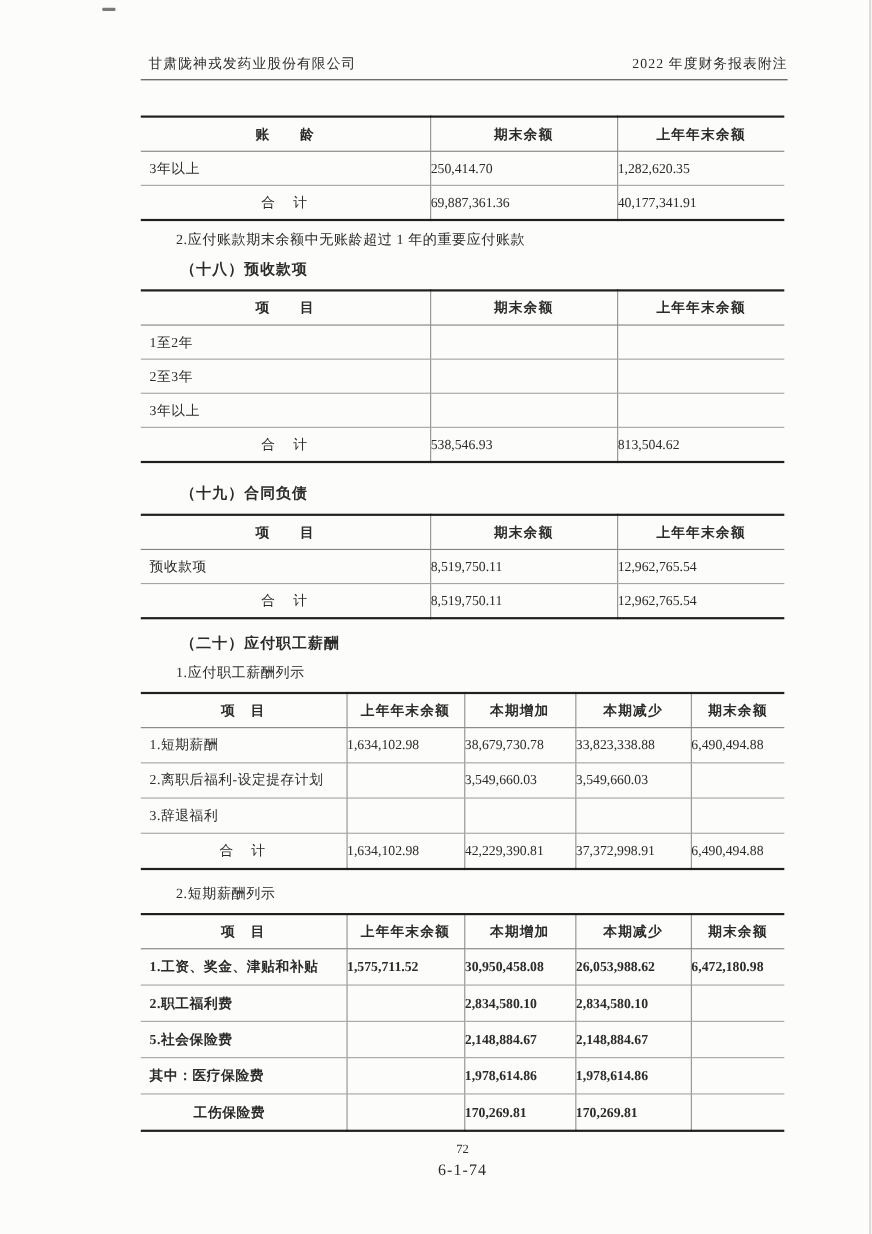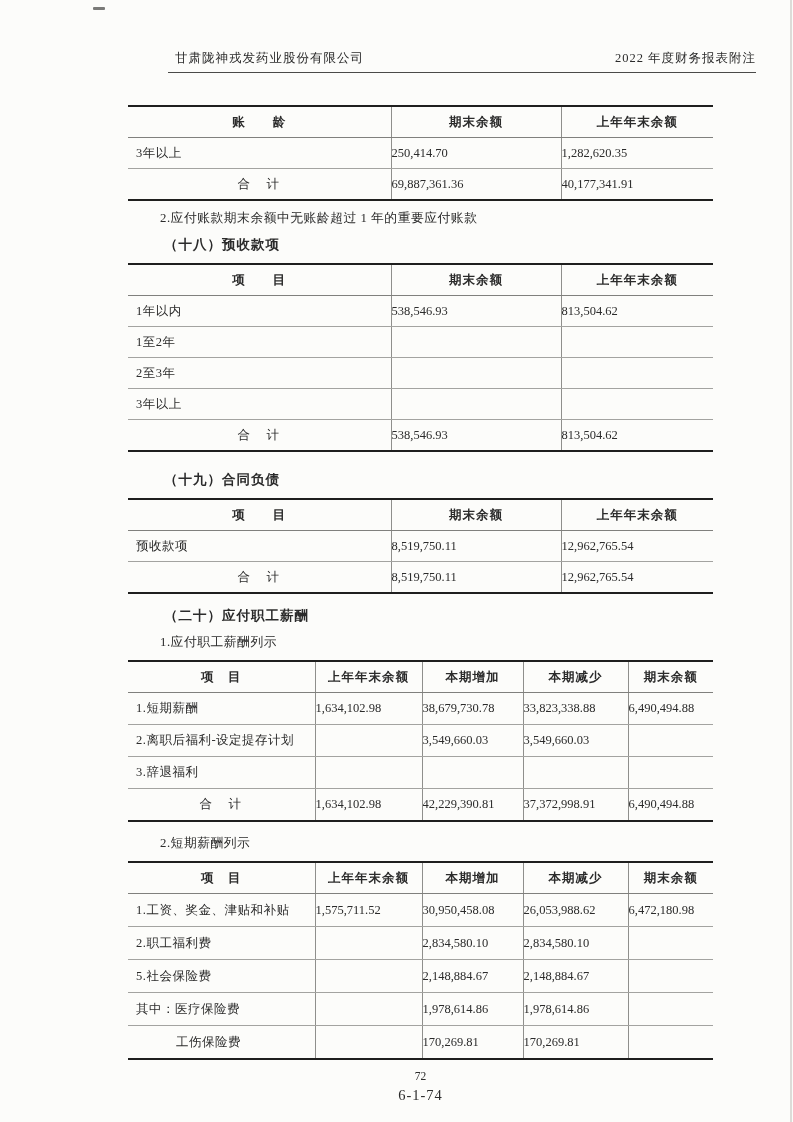--- a/index.html
+++ b/index.html
@@ -17,21 +17,21 @@
   }
   .scan-mark-topleft{
     position:absolute;top:7px;left:93px;width:12px;height:3px;
     background:#7a7a78;border-radius:1px;
   }
   .page-header{
     position:absolute;top:50px;left:128px;width:588px;
     display:flex;justify-content:space-between;align-items:flex-end;
     border-bottom:1.6px solid #4a4a48;
     padding-bottom:5px;
-    font-size:12.5px;letter-spacing:1px;margin-left:40px;
+    font-size:12.5px;letter-spacing:1px;
   }
   .page-header .company{margin-left:7px;}
   .content{position:absolute;top:105px;left:128px;width:585px;}
   table.tbl{
     border-collapse:collapse;table-layout:fixed;width:585px;
     font-size:12.5px;
     border-top:2.6px solid #1f1f1e;
     border-bottom:2.6px solid #1f1f1e;
   }
   .tbl th,.tbl td{
@@ -41,21 +41,21 @@
     font-weight:normal;
     overflow:hidden;white-space:nowrap;
   }
   .tbl th{border-bottom:1.5px solid #80807d;text-align:center;font-weight:bold;letter-spacing:1px;}
   .tbl th:last-child,.tbl td:last-child{border-right:none;}
   .tbl .lbl{text-align:left;padding-left:8px;letter-spacing:0.5px;}
   .tbl .num{padding-right:12px;margin-top:24px;}
   .tbl .ctr{text-align:center;letter-spacing:2px;}
   .tbl .indent{padding-left:48px;}
   table.t5 td{height:31px;}
-  table.t6 td{height:32px;}
+  table.t6 td{height:32px;font-weight:bold;}
   table.t5 .num,table.t6 .num{padding-right:8px;}
   .note{font-size:12.8px;margin:9px 0 0 32px;letter-spacing:0.5px;}
   .sec{font-size:13.5px;font-weight:bold;margin:9px 0 0 36px;letter-spacing:1px;}
   .sub{font-size:12.8px;margin:9px 0 0 32px;letter-spacing:0.5px;}
   .gap-lg{margin-top:19px;}
   .gap-md{margin-top:13px;}
   .tspace{margin-top:9px;}
   .footer{width:585px;text-align:center;margin-top:10px;}
   .footer .pnum{font-size:11.5px;}
   .footer .pdoc{font-size:14.5px;margin-top:5px;letter-spacing:1px;}
@@ -112,25 +112,20 @@
       </colgroup>
     <thead>
       <tr>
         <th>项　　目</th>
         <th>期末余额</th>
         <th>上年年末余额</th>
       </tr>
     </thead>
     <tbody>
       <tr>
-        <td class="lbl">1年以内</td>
-        <td class="num">538,546.93</td>
-        <td class="num">813,504.62</td>
-      </tr>
-      <tr>
         <td class="lbl">1至2年</td>
         <td class="num"></td>
         <td class="num"></td>
       </tr>
       <tr>
         <td class="lbl">2至3年</td>
         <td class="num"></td>
         <td class="num"></td>
       </tr>
       <tr>

